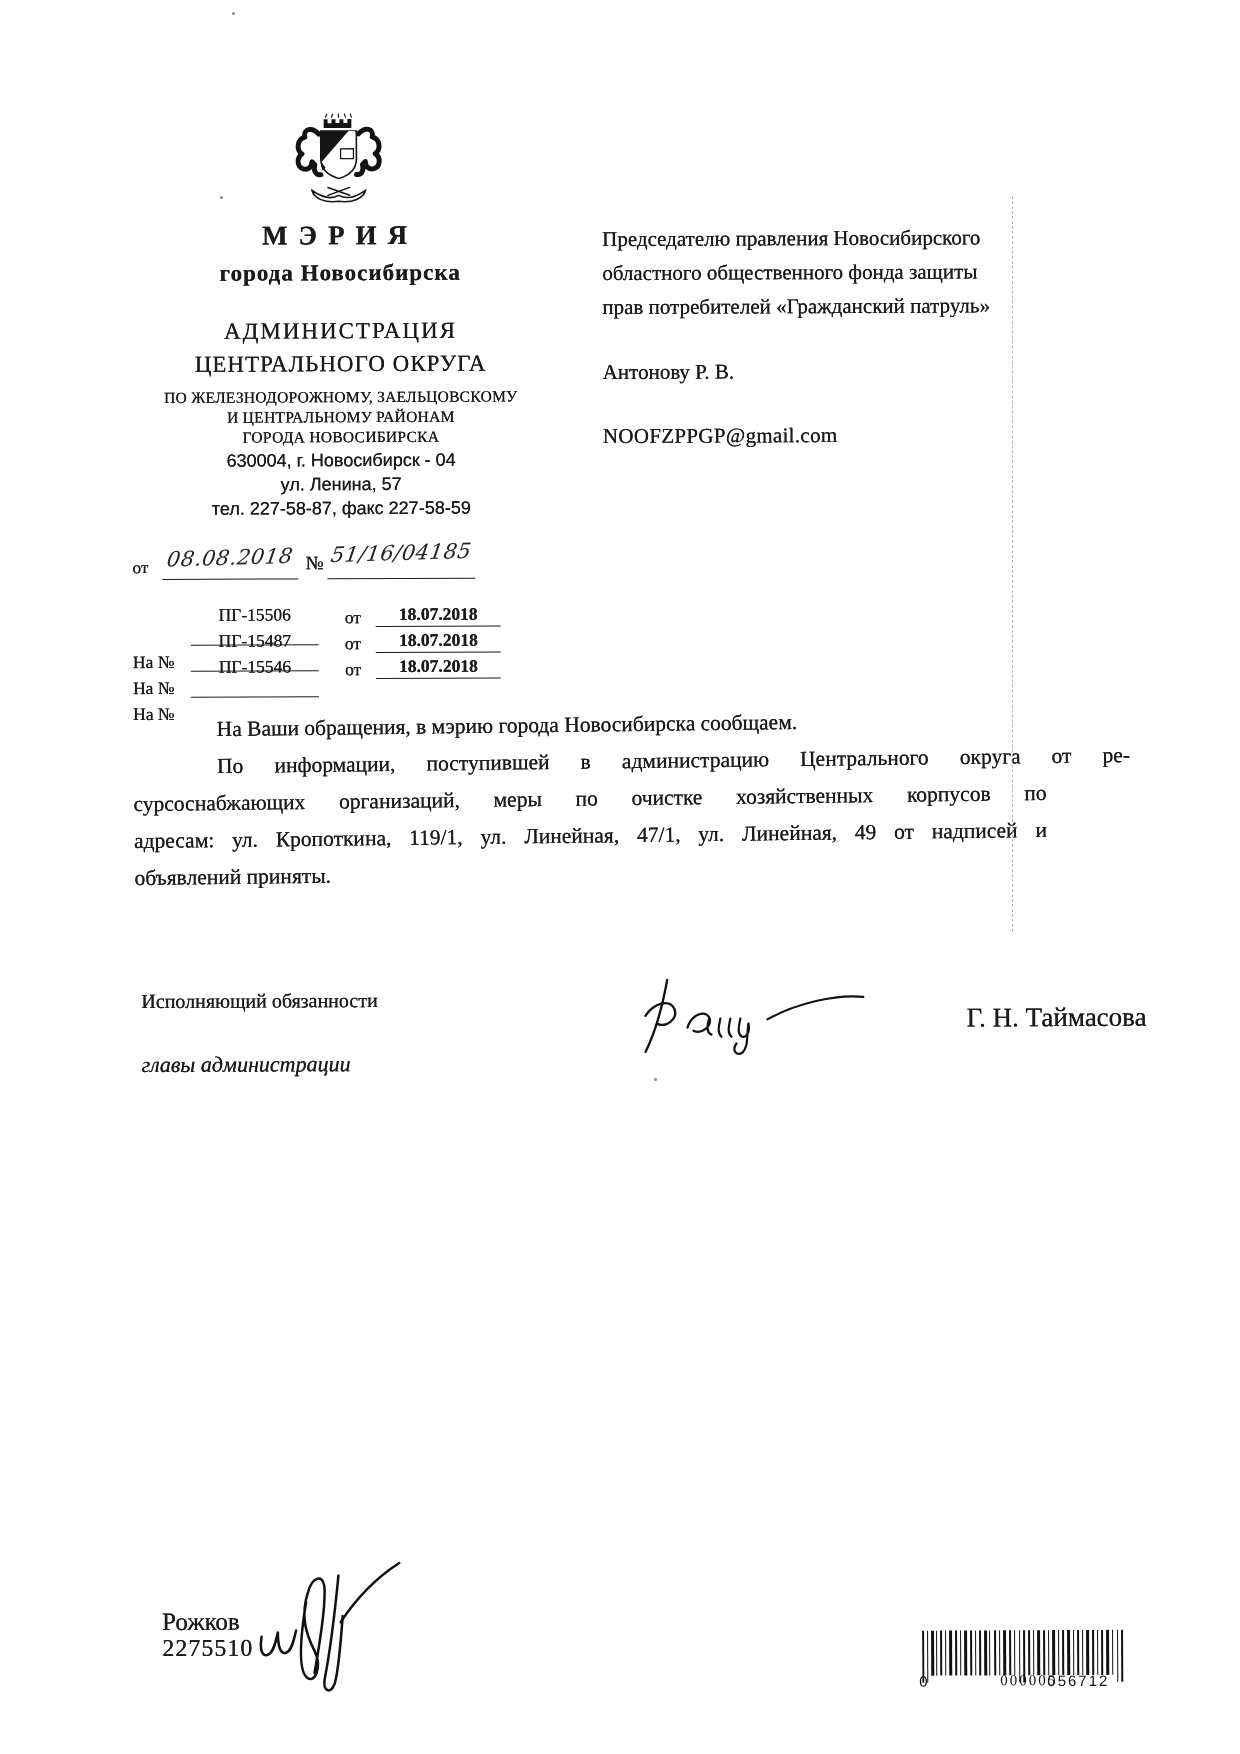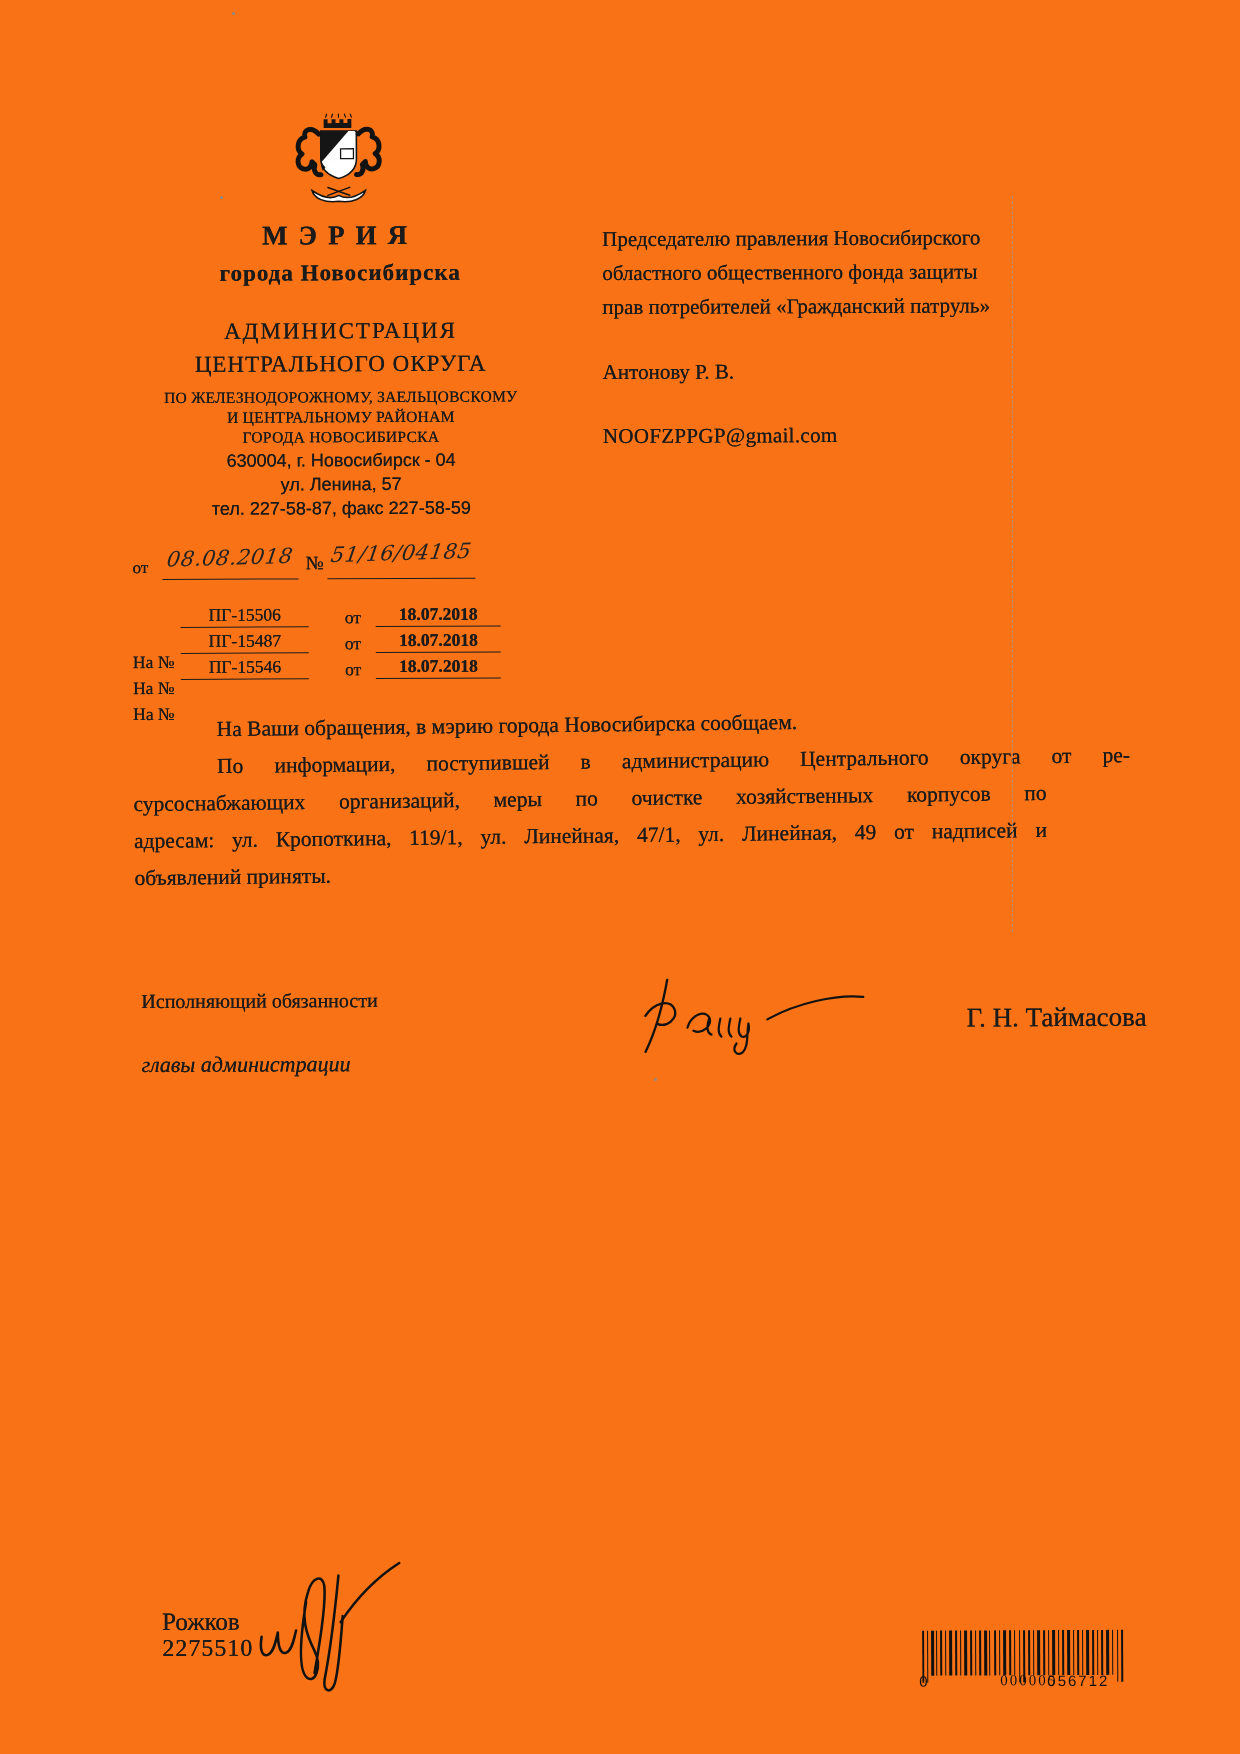--- a/index.html
+++ b/index.html
@@ -1,17 +1,17 @@
 <!DOCTYPE html>
 <html><head>
 <meta charset="utf-8">
 <style>
   html,body{margin:0;padding:0;background:#e8e8e8;}
   .page{
-    position:relative;width:1240px;height:1754px;background:#f97316;
+    position:relative;width:1240px;height:1754px;background:#ffffff;
     font-family:"Liberation Serif",serif;color:#1b1b1b;overflow:hidden;
     margin:0 auto;
   }
   .abs{position:absolute;}
   .ctr{text-align:center;}
   .ink{text-shadow:0.25px 0 0 currentColor;}
   .letter{position:absolute;left:0;top:0;width:1240px;height:1754px;transform:rotate(-0.25deg);transform-origin:50% 40%;}
 
   
   .snd{left:120px;width:444px;}
@@ -38,21 +38,21 @@
     letter-spacing:.5px;white-space:nowrap;
   }
   .slot-date{left:163px;top:544px;width:136px;height:33px;}
   .ref-num-sign{left:306px;top:551px;font-size:19px;}
   .slot-num{left:328px;top:540px;width:148px;height:37px;}
 
   .inref{font-size:17.5px;}
   .inref .lbl{position:absolute;left:0;top:0;margin-top:44px;}
   .inrow{left:133px;width:420px;height:26px;}
   .r1{top:606px;} .r2{top:632px;} .r3{top:658px;}
-  .in-num{position:absolute;left:48px;top:-3px;width:128px;border-bottom:1.6px solid #1c1c1c;text-align:center;padding-bottom:1px;}
+  .in-num{position:absolute;left:58px;top:-3px;width:128px;border-bottom:1.6px solid #1c1c1c;text-align:center;padding-bottom:19px;}
   .in-ot{position:absolute;left:212px;top:0;}
   .in-date{position:absolute;left:243px;top:-3px;width:125px;border-bottom:1.6px solid #1c1c1c;text-align:center;padding-bottom:1px;font-weight:bold;}
 
   
   .body-block{left:133px;top:710px;width:913px;font-size:21.5px;line-height:37px;transform:rotate(-0.45deg);transform-origin:0 50%;}
   .bl{width:100%;}
   .indent{padding-left:84px;}
   .just{text-align:justify;text-align-last:justify;}
 
   

